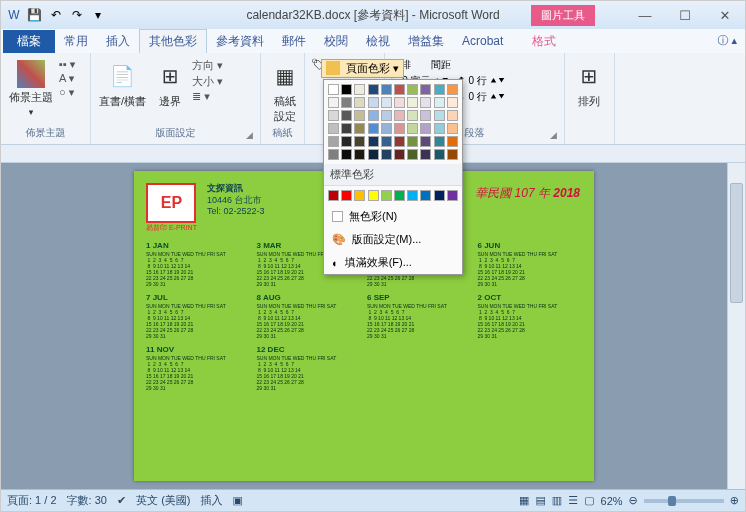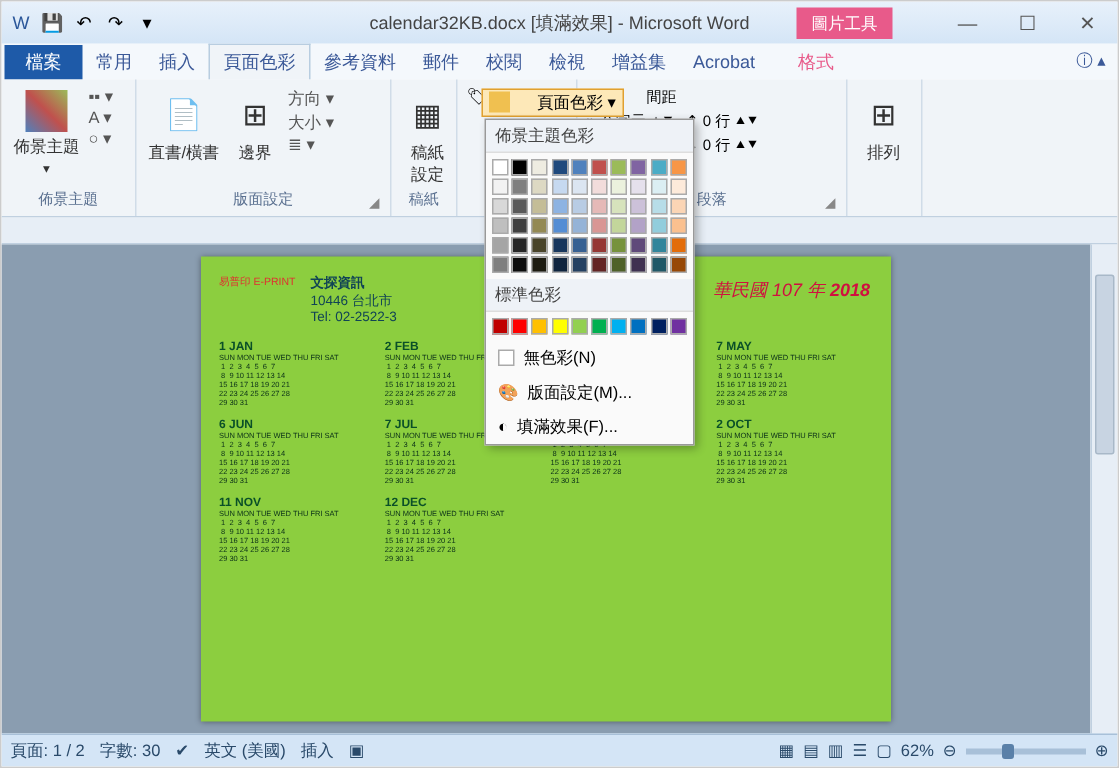--- a/index.html
+++ b/index.html
@@ -41,48 +41,48 @@
 .cal-grid{display:grid;grid-template-columns:repeat(4,1fr);gap:6px}
 .month{background:transparent}
 .month-hdr{font-size:8px;font-weight:bold;color:#0a5028;margin-bottom:1px}
 .month-days{font-size:5px;color:#0a3018;line-height:1.2;white-space:pre}
 .vscroll{position:absolute;right:0;top:162px;bottom:22px;width:18px;background:#e7eef6;border-left:1px solid #c0d0e0}
 .vscroll .thumb{position:absolute;top:20px;left:2px;right:2px;height:120px;background:#c8d4e2;border:1px solid #a8b8c8;border-radius:2px}
 .statusbar{position:absolute;bottom:0;left:0;right:0;height:22px;background:#d4e5f6;border-top:1px solid #a8c0d8;display:flex;align-items:center;font-size:11px;color:#2a4a6a;padding:0 6px;gap:10px}
 .statusbar .right{margin-left:auto;display:flex;align-items:center;gap:6px}
 .zoom-slider{width:80px;height:4px;background:#a8c0d8;position:relative}
 .zoom-slider::after{content:"";position:absolute;left:30%;top:-3px;width:8px;height:10px;background:#5a80a8;border-radius:2px}
-.launcher{position:absolute;top:58px;left:320px;background:#fde8b8;border:1px solid #e0a030;padding:1px 4px;font-size:11px;display:flex;gap:18px;z-index:99}
+.launcher{position:absolute;top:58px;left:320px;background:#fde8b8;border:1px solid #e0a030;padding:1px 4px;font-size:11px;display:flex;gap:6px;z-index:99}
 .launcher .ic{width:14px;height:14px;background:#f0c050;display:inline-block}
 </style>
 </head>
 <body>
 
 <div class="titlebar">
   <div class="qat">
     <div class="ico" style="color:#2b579a">W</div>
     <div class="ico" style="color:#2b579a">💾</div>
     <div class="ico">↶</div>
     <div class="ico">↷</div>
     <div class="ico">▾</div>
   </div>
-  <div class="title-text">calendar32KB.docx [填滿效果] - Microsoft Word</div>
+  <div class="title-text">calendar32KB.docx [參考資料] - Microsoft Word</div>
   <div class="pictools">圖片工具</div>
   <div class="wincontrols">
     <div>—</div>
     <div>☐</div>
     <div>✕</div>
   </div>
 </div>
 
 <div class="menubar">
   <div class="tab file">檔案</div>
   <div class="tab">常用</div>
   <div class="tab">插入</div>
-  <div class="tab active">頁面色彩</div>
+  <div class="tab active">其他色彩</div>
   <div class="tab">參考資料</div>
   <div class="tab">郵件</div>
   <div class="tab">校閱</div>
   <div class="tab">檢視</div>
   <div class="tab">增益集</div>
   <div class="tab">Acrobat</div>
   <div class="tab fmt">格式</div>
 </div>
 <div class="helpico">ⓘ ▴</div>
 
@@ -171,21 +171,20 @@
     </div>
   </div>
 </div>
 
 <div class="launcher">
   <span class="ic"></span>
   <span>頁面色彩 ▾</span>
 </div>
 
 <div class="colorpop">
-  <div class="hdr">佈景主題色彩</div>
   <div class="swatches" id="theme-sw">
       <div class="sw" style="background: rgb(255, 255, 255);"></div>
       <div class="sw" style="background: rgb(0, 0, 0);"></div>
       <div class="sw" style="background: rgb(238, 236, 225);"></div>
       <div class="sw" style="background: rgb(31, 73, 125);"></div>
       <div class="sw" style="background: rgb(79, 129, 189);"></div>
       <div class="sw" style="background: rgb(192, 80, 77);"></div>
       <div class="sw" style="background: rgb(155, 187, 89);"></div>
       <div class="sw" style="background: rgb(128, 100, 162);"></div>
       <div class="sw" style="background: rgb(75, 172, 198);"></div>
@@ -267,49 +266,43 @@
       <span>填滿效果(F)...</span>
     </div>
 </div>
 
 <div class="ruler"></div>
 
 <div class="doc-area">
   <div class="page">
     <div class="logo-area">
       <div style="display:flex;flex-direction:column;align-items:center">
+        <div class="logo">
+            <span>EP</span>
+          </div>
         <div style="font-size:7px;color:#e03030">易普印 E-PRINT</div>
       </div>
       <div class="logo-text">
         <div style="font-weight:bold">文探資訊</div>
         <div>10446 台北市</div>
         <div>Tel: 02-2522-3</div>
       </div>
     </div>
     <div class="year"><span>華民國 107 年</span> <b>2018</b></div>
     <div class="cal-grid" id="calgrid">
         <div class="month">
           <div class="month-hdr">1 JAN</div>
           <div class="month-days">SUN MON TUE WED THU FRI SAT
  1  2  3  4  5  6  7
  8  9 10 11 12 13 14
 15 16 17 18 19 20 21
 22 23 24 25 26 27 28
 29 30 31</div>
         </div>
         <div class="month">
-          <div class="month-hdr">2 FEB</div>
-          <div class="month-days">SUN MON TUE WED THU FRI SAT
- 1  2  3  4  5  6  7
- 8  9 10 11 12 13 14
-15 16 17 18 19 20 21
-22 23 24 25 26 27 28
-29 30 31</div>
-        </div>
-        <div class="month">
           <div class="month-hdr">3 MAR</div>
           <div class="month-days">SUN MON TUE WED THU FRI SAT
  1  2  3  4  5  6  7
  8  9 10 11 12 13 14
 15 16 17 18 19 20 21
 22 23 24 25 26 27 28
 29 30 31</div>
         </div>
         <div class="month">
           <div class="month-hdr">7 MAY</div>
@@ -324,20 +317,29 @@
           <div class="month-hdr">6 JUN</div>
           <div class="month-days">SUN MON TUE WED THU FRI SAT
  1  2  3  4  5  6  7
  8  9 10 11 12 13 14
 15 16 17 18 19 20 21
 22 23 24 25 26 27 28
 29 30 31</div>
         </div>
         <div class="month">
           <div class="month-hdr">7 JUL</div>
+          <div class="month-days">SUN MON TUE WED THU FRI SAT
+ 1  2  3  4  5  6  7
+ 8  9 10 11 12 13 14
+15 16 17 18 19 20 21
+22 23 24 25 26 27 28
+29 30 31</div>
+        </div>
+        <div class="month">
+          <div class="month-hdr">8 AUG</div>
           <div class="month-days">SUN MON TUE WED THU FRI SAT
  1  2  3  4  5  6  7
  8  9 10 11 12 13 14
 15 16 17 18 19 20 21
 22 23 24 25 26 27 28
 29 30 31</div>
         </div>
         <div class="month">
           <div class="month-hdr">6 SEP</div>
           <div class="month-days">SUN MON TUE WED THU FRI SAT

